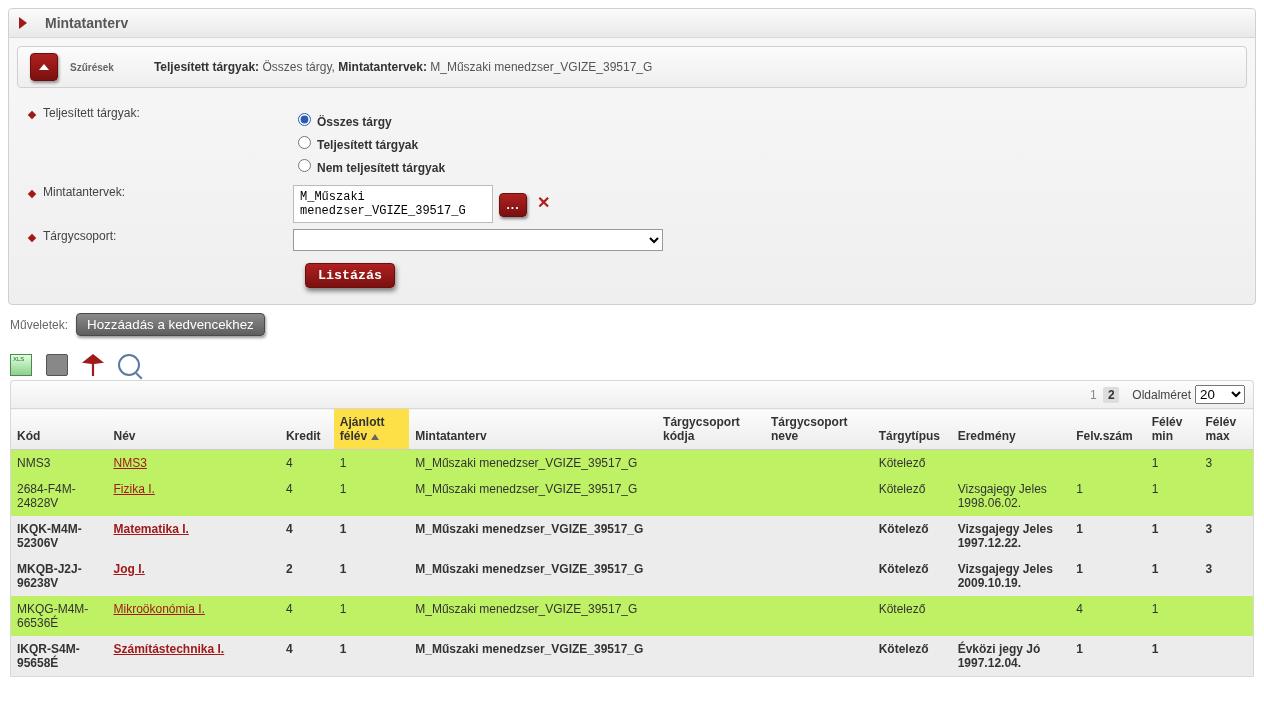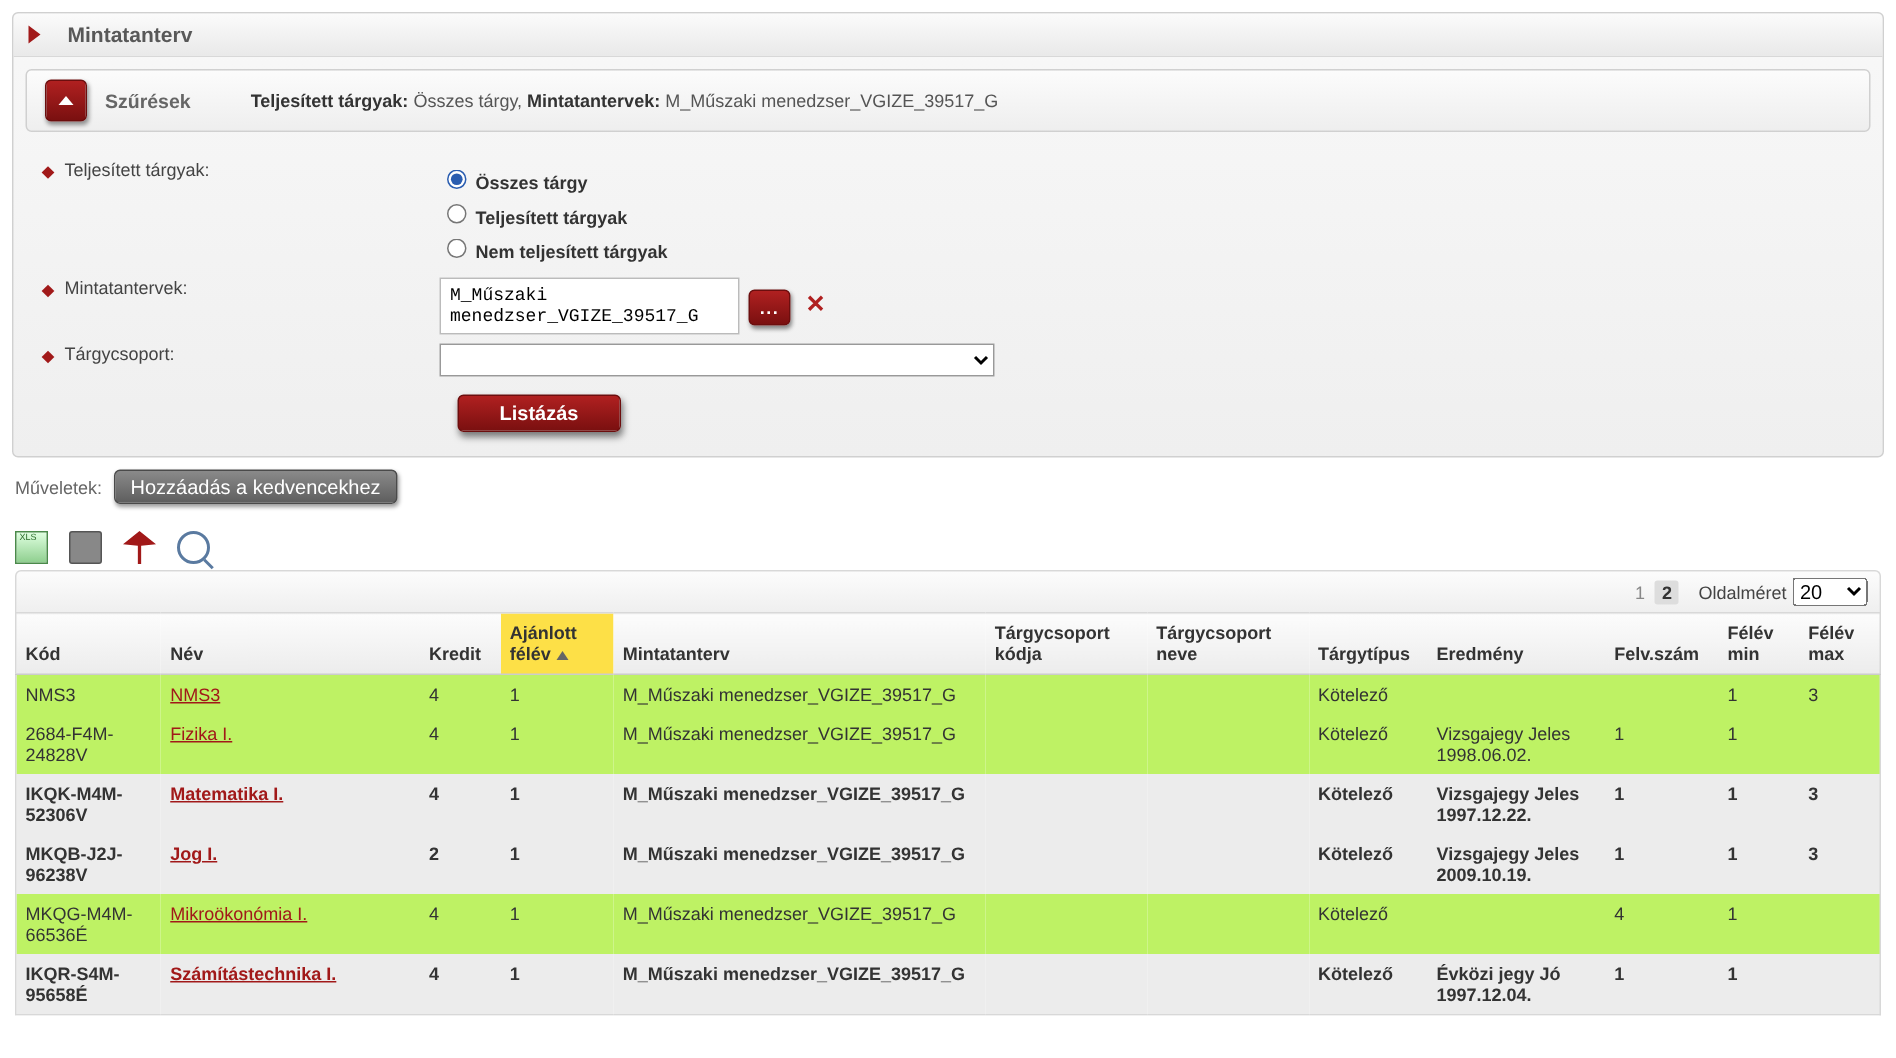--- a/index.html
+++ b/index.html
@@ -43,21 +43,21 @@
   .collapse-btn {
     width:28px;height:28px;margin:6px 12px;
     background:linear-gradient(#b02020,#7a1010);
     border:1px solid #6c0e0e;border-radius:4px;
     display:flex;align-items:center;justify-content:center;
     box-shadow:1px 2px 3px rgba(0,0,0,0.4);
   }
   .collapse-btn .up{
     width:0;height:0;border-left:5px solid transparent;border-right:5px solid transparent;border-bottom:6px solid #fff;
   }
-  .filter-label { font-weight:bold;color:#666;font-size:13px;margin-right:40px;}
+  .filter-label { font-weight:bold;color:#666;font-size:10px;margin-right:40px;}
   .filter-summary { color:#555; }
   .filter-summary b { color:#333; }
   .filter-body {
     margin:0 8px 8px 8px;
     padding:4px 8px 8px 8px;
   }
   .filter-row { display:flex; align-items:flex-start; margin:6px 0;}
   .diamond {
     width:6px;height:6px;background:#a11919;transform:rotate(45deg);margin:6px 8px 0 4px;flex-shrink:0;
   }
@@ -75,22 +75,22 @@
     border:1px solid #6c0e0e;border-radius:4px;color:#fff;
     display:inline-flex;align-items:center;justify-content:center;
     box-shadow:1px 2px 3px rgba(0,0,0,0.45);
     font-weight:bold;letter-spacing:1px;cursor:pointer;
   }
   .clear-x { color:#b02020;font-weight:bold;font-size:16px;margin-left:10px;margin-top:8px;cursor:pointer;}
   .select-tg { width:370px;height:22px;border:1px solid #999;background:#fff; }
   .list-btn {
     margin-left:280px;margin-top:6px;
     background:linear-gradient(#b02020,#7a1010);color:#fff;
-    border:1px solid #6c0e0e;border-radius:4px;padding:4px 27px;font-weight:bold;
-    box-shadow:1px 3px 5px rgba(0,0,0,0.5);cursor:pointer;
+    border:1px solid #6c0e0e;border-radius:4px;padding:4px 12px;font-weight:bold;
+    box-shadow:1px 3px 5px rgba(0,0,0,0.5);cursor:pointer;font-family:Liberation Mono, monospace;
   }
   .ops-row { margin:6px 10px; display:flex; align-items:center; color:#666;}
   .fav-btn {
     margin-left:8px;background:linear-gradient(#8a8a8a,#5e5e5e);color:#fff;
     border:1px solid #4a4a4a;border-radius:4px;padding:3px 10px;box-shadow:1px 2px 3px rgba(0,0,0,0.4);
     cursor:pointer;
   }
   .section-head {
     display:flex;align-items:center;justify-content:space-between;margin:18px 10px 4px 10px;
   }

